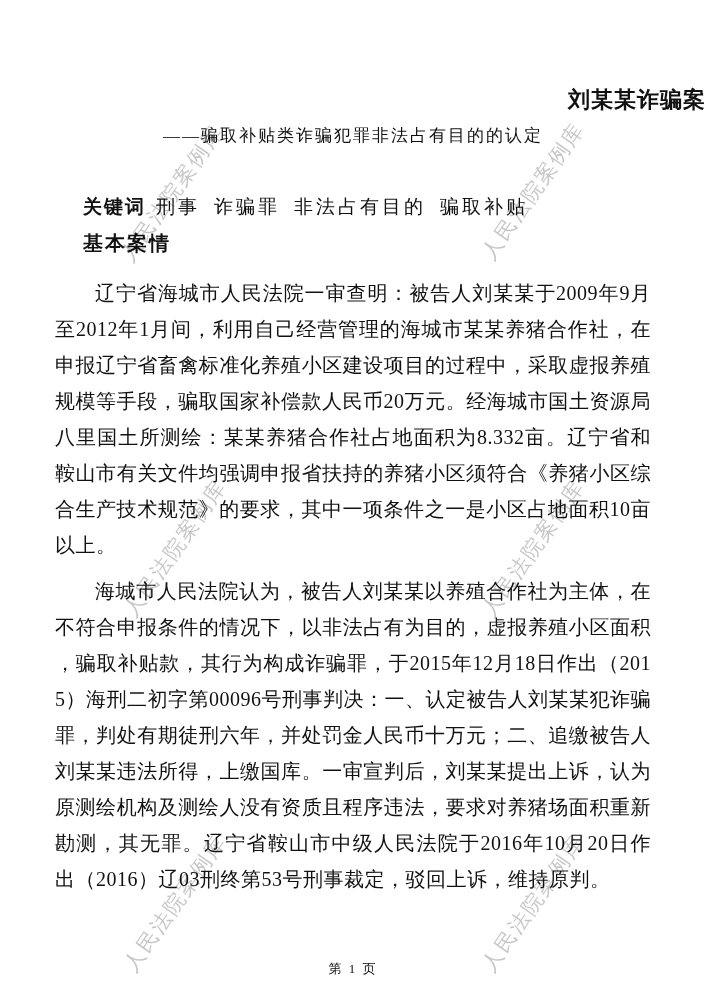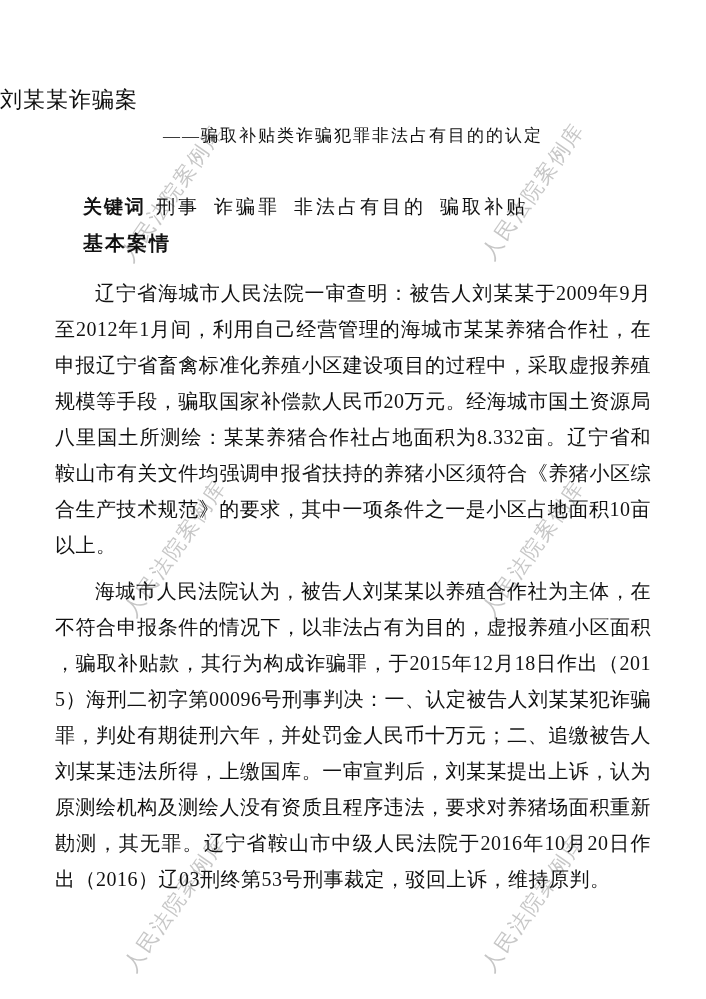--- a/index.html
+++ b/index.html
@@ -45,23 +45,23 @@
     left: 45px;
     top: 52px;
     font-size: 20px;
     letter-spacing: 0.5px;
   }
   .doc-title {
     position: absolute;
     left: 0;
     top: 85px;
     width: 100%;
-    text-align: left;
+    text-align: right;
     font-size: 22px;
-    font-weight: normal;
+    font-weight: bold;
     letter-spacing: 1px;
   }
   .doc-subtitle {
     position: absolute;
     left: 0;
     top: 124px;
     width: 100%;
     text-align: center;
     font-size: 17px;
     letter-spacing: 2px;
@@ -145,15 +145,18 @@
       <span class="kw-label">关键词</span><span><span class="kw-item">刑事</span><span class="kw-item">诈骗罪</span><span class="kw-item">非法占有目的</span><span class="kw-item">骗取补贴</span></span>
     </div>
 
     <div class="section-heading">基本案情</div>
 
     <div class="body-text">
       <p>辽宁省海城市人民法院一审查明：被告人刘某某于2009年9月至2012年1月间，利用自己经营管理的海城市某某养猪合作社，在申报辽宁省畜禽标准化养殖小区建设项目的过程中，采取虚报养殖规模等手段，骗取国家补偿款人民币20万元。经海城市国土资源局八里国土所测绘：某某养猪合作社占地面积为8.332亩。辽宁省和鞍山市有关文件均强调申报省扶持的养猪小区须符合《养猪小区综合生产技术规范》的要求，其中一项条件之一是小区占地面积10亩以上。</p>
       <p>海城市人民法院认为，被告人刘某某以养殖合作社为主体，在不符合申报条件的情况下，以非法占有为目的，虚报养殖小区面积，骗取补贴款，其行为构成诈骗罪，于2015年12月18日作出（2015）海刑二初字第00096号刑事判决：一、认定被告人刘某某犯诈骗罪，判处有期徒刑六年，并处罚金人民币十万元；二、追缴被告人刘某某违法所得，上缴国库。一审宣判后，刘某某提出上诉，认为原测绘机构及测绘人没有资质且程序违法，要求对养猪场面积重新勘测，其无罪。辽宁省鞍山市中级人民法院于2016年10月20日作出（2016）辽03刑终第53号刑事裁定，驳回上诉，维持原判。</p>
     </div>
 
+    <div class="page-footer">
+      <span>第 1 页</span>
+    </div>
 
   </div>
 </div>
 
 </body></html>

